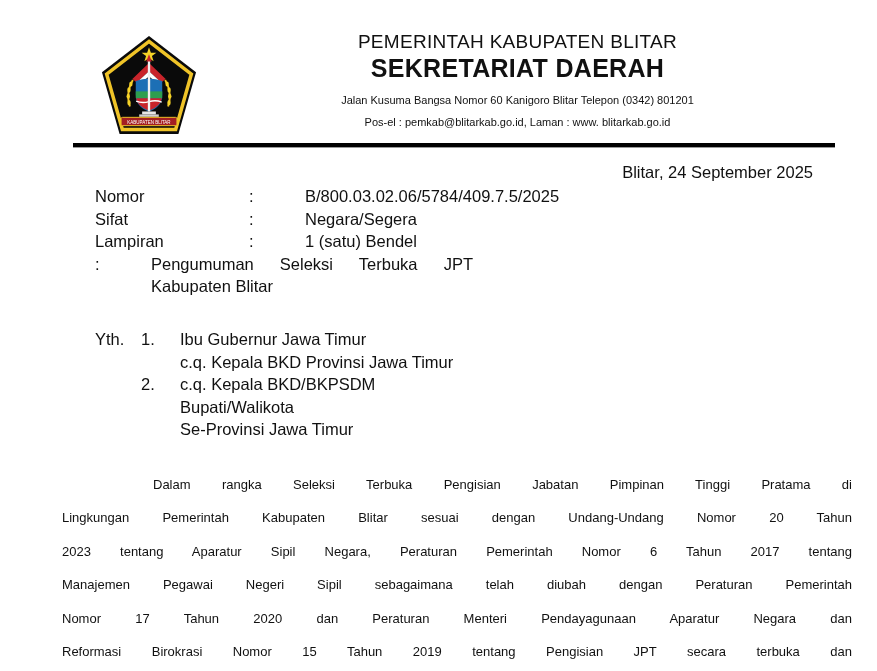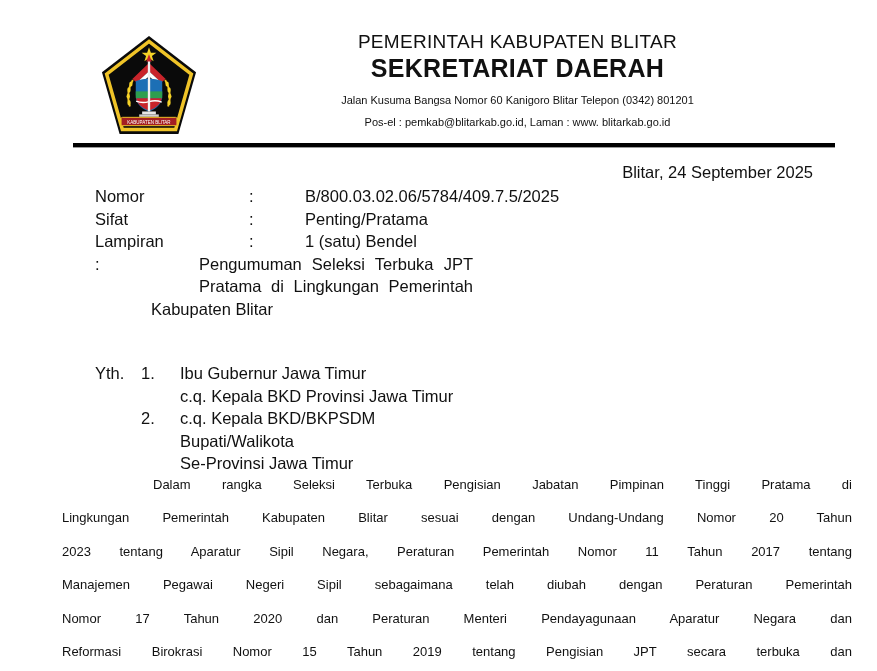--- a/index.html
+++ b/index.html
@@ -16,24 +16,24 @@
   .rule{position:absolute;left:73px;top:143px;width:762px;height:4px;background:#000;
         box-shadow:0 1px 0 #9a9a9a;}
   
   .date{position:absolute;top:161px;right:64px;font-size:16.5px;line-height:22px;}
   .meta{position:absolute;left:95px;top:185px;font-size:16.5px;line-height:22.5px;}
   .mrow{display:flex;align-items:flex-start;gap:36px;}
   .mlabel{width:118px;flex:0 0 118px;}
   .mcolon{width:20px;flex:0 0 20px;}
   .mvalue{white-space:nowrap;}
   .hal-lines{width:322px;}
-  .hal-lines .jline{text-align:justify;text-align-last:justify;margin-left:48px;}
+  .hal-lines .jline{text-align:justify;text-align-last:justify;}
   .hal-lines .lline{text-align:left;}
   
-  .recipients{position:absolute;left:95px;top:328px;font-size:16.5px;line-height:22.5px;margin-top:34px;}
+  .recipients{position:absolute;left:95px;top:328px;font-size:16.5px;line-height:22.5px;}
   .rrow{display:flex;align-items:flex-start;}
   .ryth{width:46px;flex:0 0 46px;}
   .rnum{width:39px;flex:0 0 39px;}
   
   .body-par{position:absolute;left:62px;top:468px;width:790px;font-size:13px;}
   .bline{line-height:33.4px;text-align:justify;text-align-last:justify;word-spacing:.5px;}
   .bline.indent{text-indent:91px;}
 </style>
 </head>
 <body>
@@ -90,32 +90,31 @@
 
   <div class="meta">
     <div class="mrow">
       <span class="mlabel">Nomor</span>
       <span class="mcolon">:</span>
       <span class="mvalue">B/800.03.02.06/5784/409.7.5/2025</span>
     </div>
     <div class="mrow">
       <span class="mlabel">Sifat</span>
       <span class="mcolon">:</span>
-      <span class="mvalue">Penting/Pratama</span>
+      <span class="mvalue">Negara/Segera</span>
     </div>
     <div class="mrow">
       <span class="mlabel">Lampiran</span>
       <span class="mcolon">:</span>
       <span class="mvalue">1 (satu) Bendel</span>
     </div>
     <div class="mrow">
       <span class="mcolon">:</span>
       <span class="hal-lines">
         <div class="jline">Pengumuman Seleksi Terbuka JPT</div>
-        <div class="jline">Pratama di Lingkungan Pemerintah</div>
         <div class="lline">Kabupaten Blitar</div>
       </span>
     </div>
   </div>
 
   <div class="recipients">
     <div class="rrow">
       <span class="ryth">Yth.</span>
       <span class="rnum">1.</span>
       <div class="rtext">
@@ -130,19 +129,19 @@
         <div>c.q. Kepala BKD/BKPSDM</div>
         <div>Bupati/Walikota</div>
         <div>Se-Provinsi Jawa Timur</div>
       </div>
     </div>
   </div>
 
   <div class="body-par">
     <div class="bline indent">Dalam rangka Seleksi Terbuka Pengisian Jabatan Pimpinan Tinggi Pratama di</div>
     <div class="bline">Lingkungan Pemerintah Kabupaten Blitar sesuai dengan Undang-Undang Nomor 20 Tahun</div>
-    <div class="bline">2023 tentang Aparatur Sipil Negara, Peraturan Pemerintah Nomor 11 Tahun 2017 tentang</div>
+    <div class="bline">2023 tentang Aparatur Sipil Negara, Peraturan Pemerintah Nomor 6 Tahun 2017 tentang</div>
     <div class="bline">Manajemen Pegawai Negeri Sipil sebagaimana telah diubah dengan Peraturan Pemerintah</div>
     <div class="bline">Nomor 17 Tahun 2020 dan Peraturan Menteri Pendayagunaan Aparatur Negara dan</div>
     <div class="bline">Reformasi Birokrasi Nomor 15 Tahun 2019 tentang Pengisian JPT secara terbuka dan</div>
   </div>
 
 </div>
 
 </body></html>

